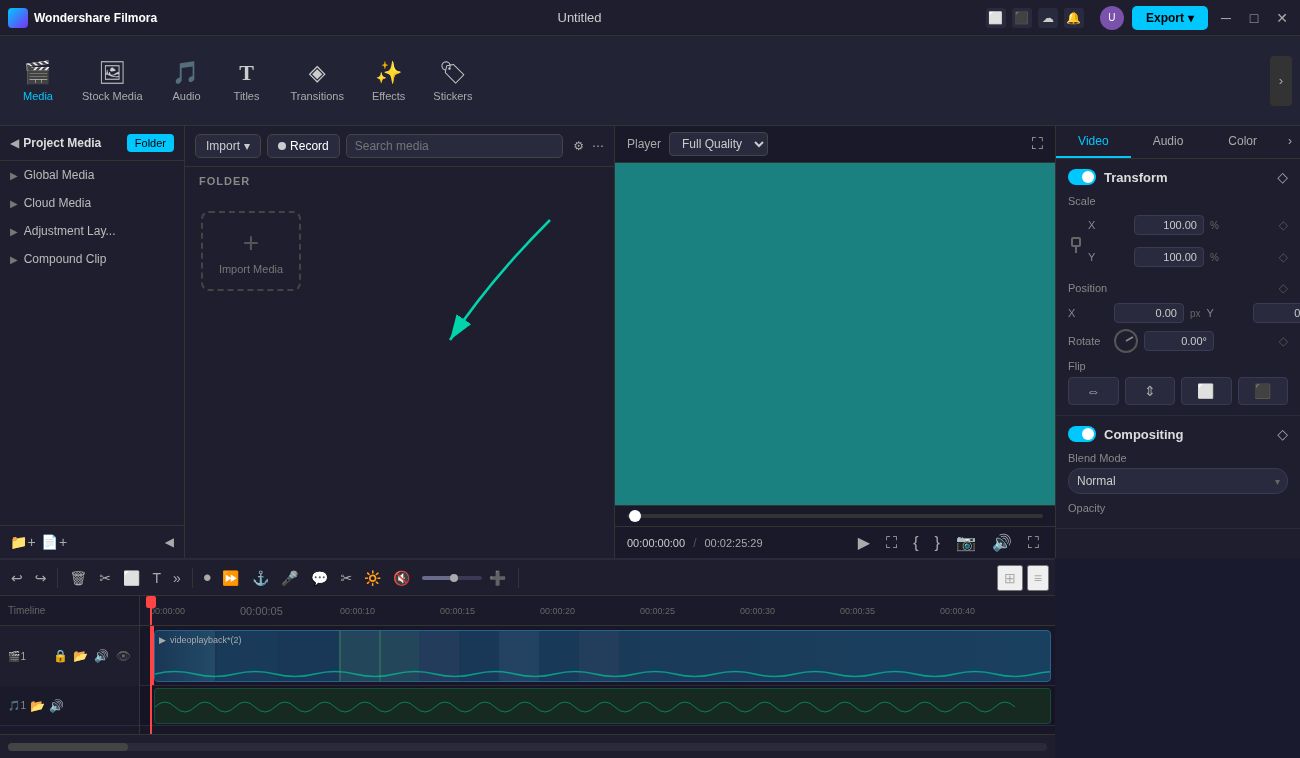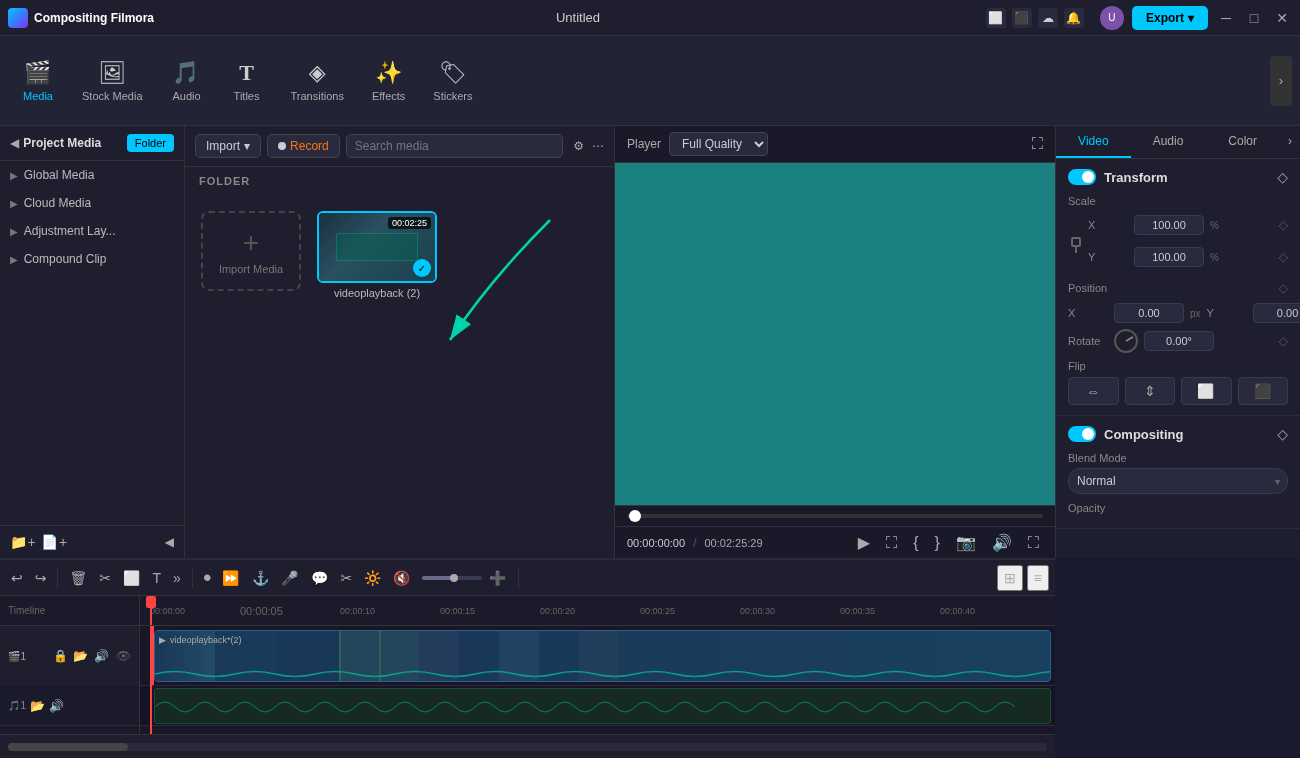--- a/index.html
+++ b/index.html
@@ -37,21 +37,21 @@
     .nav-chevron { color: #777; margin-right: 6px; font-size: 10px; }
     .nav-label { color: #bbb; font-size: 12px; }
     .panel-footer { margin-top: auto; display: flex; align-items: center; padding: 8px 10px; gap: 6px; border-top: 1px solid #333; }
     .panel-footer-btn { color: #aaa; cursor: pointer; font-size: 14px; }
     .collapse-btn { margin-left: auto; color: #aaa; cursor: pointer; }
 
     
     .media-panel { flex: 1; background: #1e1e2e; border-right: 1px solid #333; display: flex; flex-direction: column; max-width: 430px; }
     .media-toolbar { display: flex; align-items: center; padding: 8px 10px; gap: 6px; border-bottom: 1px solid #333; }
     .import-btn { background: #2a2a3e; border: 1px solid #444; color: #ccc; padding: 4px 10px; border-radius: 5px; cursor: pointer; font-size: 12px; display: flex; align-items: center; gap: 4px; }
-    .record-btn { background: #2a2a3e; border: 1px solid #444; color: #f97316; padding: 4px 10px; border-radius: 5px; cursor: pointer; font-size: 12px; display: flex; align-items: center; gap: 4px; }
+    .record-btn { background: #2a2a3e; border: 1px solid #444; color: #ffffff; padding: 4px 10px; border-radius: 5px; cursor: pointer; font-size: 12px; display: flex; align-items: center; gap: 4px; }
     .record-dot { width: 8px; height: 8px; background: #ccc; border-radius: 50%; }
     .search-box { flex: 1; background: #2a2a3e; border: 1px solid #444; color: #ccc; padding: 4px 8px; border-radius: 5px; font-size: 12px; outline: none; }
     .media-filter { color: #aaa; cursor: pointer; margin-left: 4px; }
     .media-more { color: #aaa; cursor: pointer; margin-left: 2px; }
     .folder-label { padding: 8px 14px; color: #888; font-size: 11px; letter-spacing: 1px; font-weight: 600; }
     .media-grid { display: flex; flex-wrap: wrap; gap: 16px; padding: 16px; flex: 1; }
     .import-placeholder { width: 100px; height: 80px; border: 2px dashed #444; border-radius: 8px; display: flex; flex-direction: column; align-items: center; justify-content: center; cursor: pointer; color: #555; }
     .import-plus { font-size: 28px; margin-bottom: 4px; }
     .import-text { font-size: 11px; color: #777; }
     .media-item { position: relative; width: 120px; cursor: pointer; }
@@ -86,21 +86,21 @@
     .sub-tab { padding: 4px 10px; border-radius: 12px; font-size: 12px; cursor: pointer; color: #aaa; border: 1px solid transparent; }
     .sub-tab.active { background: #2a2a3e; color: #fff; border-color: #444; }
     .section { padding: 10px 12px; border-bottom: 1px solid #2a2a3e; }
     .section-header { display: flex; align-items: center; margin-bottom: 10px; }
     .section-toggle { width: 28px; height: 16px; background: #00c8ff; border-radius: 8px; position: relative; cursor: pointer; margin-right: 8px; }
     .section-toggle-knob { width: 12px; height: 12px; background: #fff; border-radius: 50%; position: absolute; top: 2px; right: 2px; }
     .section-title { font-size: 13px; color: #ddd; font-weight: 600; flex: 1; }
     .section-expand { color: #aaa; cursor: pointer; font-size: 14px; }
     .prop-row { display: flex; align-items: center; margin-bottom: 8px; gap: 6px; }
     .prop-label { color: #888; font-size: 11px; min-width: 40px; }
-    .prop-input { background: #2a2a3e; border: 1px solid #3a3a55; color: #ccc; padding: 3px 6px; border-radius: 4px; font-size: 11px; width: 70px; text-align: center; }
+    .prop-input { background: #2a2a3e; border: 1px solid #3a3a55; color: #ccc; padding: 3px 6px; border-radius: 4px; font-size: 11px; width: 70px; text-align: right; }
     .prop-unit { color: #666; font-size: 10px; }
     .prop-reset { color: #555; cursor: pointer; font-size: 12px; margin-left: auto; }
     .blend-select { width: 100%; background: #2a2a3e; border: 1px solid #3a3a55; color: #ccc; padding: 5px 8px; border-radius: 12px; font-size: 12px; cursor: pointer; appearance: none; }
     .blend-wrapper { position: relative; }
     .blend-arrow { position: absolute; right: 8px; top: 50%; transform: translateY(-50%); color: #666; font-size: 10px; pointer-events: none; }
     .flip-row { display: flex; gap: 6px; margin-top: 4px; }
     .flip-btn { flex: 1; background: #2a2a3e; border: 1px solid #3a3a55; color: #aaa; padding: 5px; border-radius: 4px; cursor: pointer; display: flex; align-items: center; justify-content: center; font-size: 14px; }
     .tl-btn { color: #aaa; cursor: pointer; padding: 3px 5px; border-radius: 3px; font-size: 14px; background: none; border: none; }
     .tl-sep { width: 1px; height: 20px; background: #333; margin: 0 4px; }
     .tl-grid-btn { color: #aaa; cursor: pointer; font-size: 14px; padding: 3px 5px; }
@@ -110,21 +110,21 @@
     
     .main-content-wrapper { display: flex; flex-direction: column; height: 632px; }
     .panels-row { display: flex; flex: 1; overflow: hidden; }
   </style>
 </head>
 <body>
 
 <div class="top-bar">
   <div class="app-logo">
     <div class="app-logo-icon"></div>
-    <span class="app-name">Compositing Filmora</span>
+    <span class="app-name">Wondershare Filmora</span>
   </div>
   <span class="title-center">Untitled</span>
   <div class="top-actions">
     <div style="display:flex;gap:6px;align-items:center;margin-right:8px;">
       <div style="width:20px;height:20px;background:#2a2a3e;border-radius:3px;display:flex;align-items:center;justify-content:center;cursor:pointer;">⬜</div>
       <div style="width:20px;height:20px;background:#2a2a3e;border-radius:3px;display:flex;align-items:center;justify-content:center;cursor:pointer;">⬛</div>
       <div style="width:20px;height:20px;background:#2a2a3e;border-radius:3px;display:flex;align-items:center;justify-content:center;cursor:pointer;">☁</div>
       <div style="width:20px;height:20px;background:#2a2a3e;border-radius:3px;display:flex;align-items:center;justify-content:center;cursor:pointer;">🔔</div>
     </div>
     <div class="avatar">U</div>
@@ -217,32 +217,20 @@
         <span class="media-more">⋯</span>
       </div>
       <div class="folder-label">FOLDER</div>
       <div class="media-grid">
 
         <div class="import-placeholder">
           <div class="import-plus">+</div>
           <div class="import-text">Import Media</div>
         </div>
 
-        <div class="media-item" style="position:relative;">
-          <div class="media-thumb">
-            <div class="media-thumb-img">
-              <div style="width:100%;height:100%;background:linear-gradient(135deg,#1a3040 0%,#2a5060 40%,#1a4050 100%);display:flex;align-items:center;justify-content:center;">
-                <div style="width:70%;height:40%;background:rgba(0,100,80,0.4);border:1px solid rgba(0,200,150,0.3);border-radius:2px;"></div>
-              </div>
-            </div>
-            <div class="media-duration">00:02:25</div>
-            <div class="media-check">✓</div>
-          </div>
-          <div class="media-name">videoplayback (2)</div>
-        </div>
       </div>
 
       <div style="position:absolute;left:430px;top:200px;pointer-events:none;z-index:50;">
         <svg width="200" height="160">
           <defs>
             <marker id="arrowhead" markerWidth="10" markerHeight="7" refX="10" refY="3.5" orient="auto">
               <polygon points="0 0, 10 3.5, 0 7" fill="#00d4aa"></polygon>
             </marker>
           </defs>
           <path d="M 120 20 Q 60 80 20 140" stroke="#00d4aa" stroke-width="2.5" fill="none" marker-end="url(#arrowhead)"></path>

